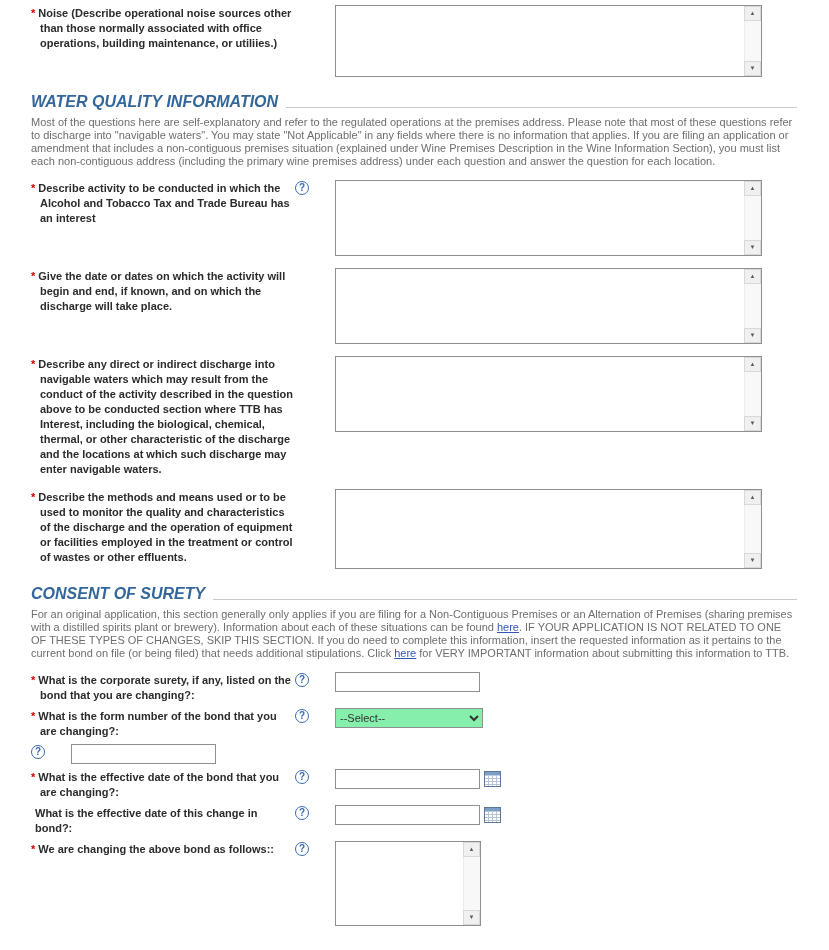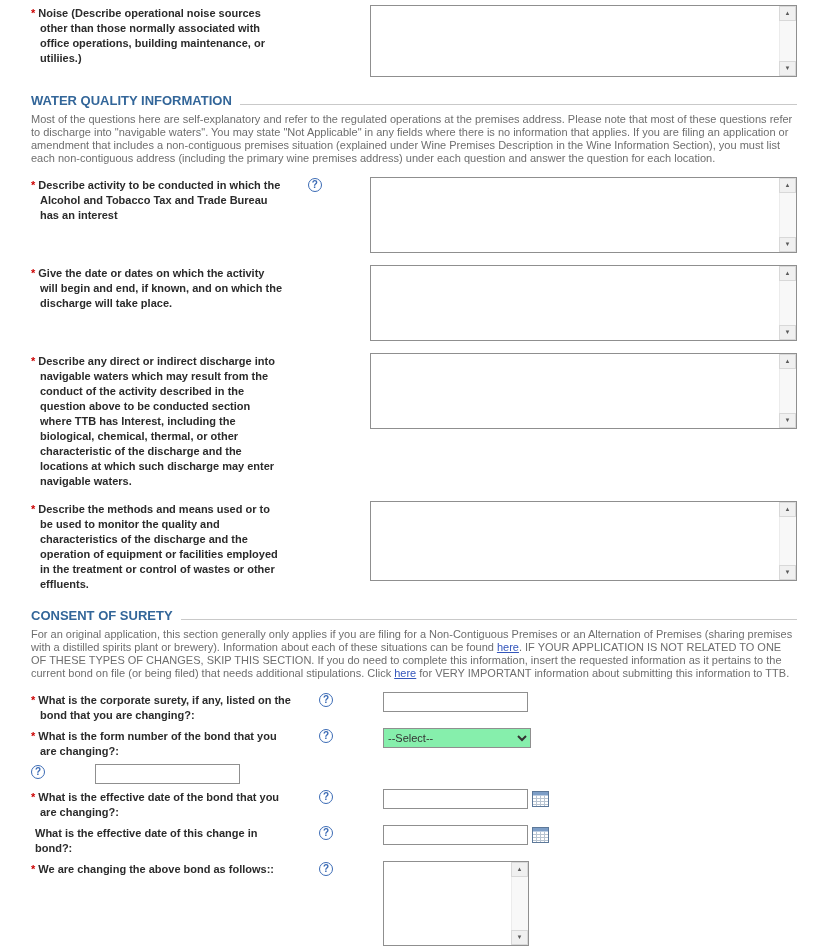--- a/index.html
+++ b/index.html
@@ -7,28 +7,28 @@
   body {
     width:829px;
     font-family:"Liberation Sans", sans-serif;
     font-size:11px;
     color:#333;
   }
   .page { width:829px; padding:5px 32px 12px 31px; }
 
   
   .section-head { display:flex; align-items:flex-end; margin:16px 0 5px 0; }
-  .section-title { color:#336699; font-weight:bold; font-size:13px; white-space:nowrap; }
+  .section-title { color:#336699; font-weight:bold; font-size:16px; white-space:nowrap;font-style:italic; }
   .rule { flex:1; border-bottom:1px solid #c9c9c9; margin:0 0 3px 8px; height:1px; }
 
   .intro { color:#6e6e6e; line-height:13px; margin-bottom:12px; }
   .intro a { color:#3355bb; text-decoration:underline; cursor:pointer; }
 
   
-  .form-row { display:flex; align-items:flex-start; margin-bottom:12px;gap:24px; }
+  .form-row { display:flex; align-items:flex-start; margin-bottom:12px; }
   .surety-row { margin-bottom:5px; }
   .label-col {
     width:264px; font-weight:bold; line-height:15px;
     padding-left:9px; text-indent:-9px; padding-top:1px; color:#2b2b2b;
   }
   .label-col.plain { padding-left:4px; text-indent:0; }
   .req { color:#cc0000; margin-right:3px; }
   .help-col { width:40px; padding-top:1px; }
   .help-icon {
     display:inline-block; width:14px; height:14px; line-height:12px;

